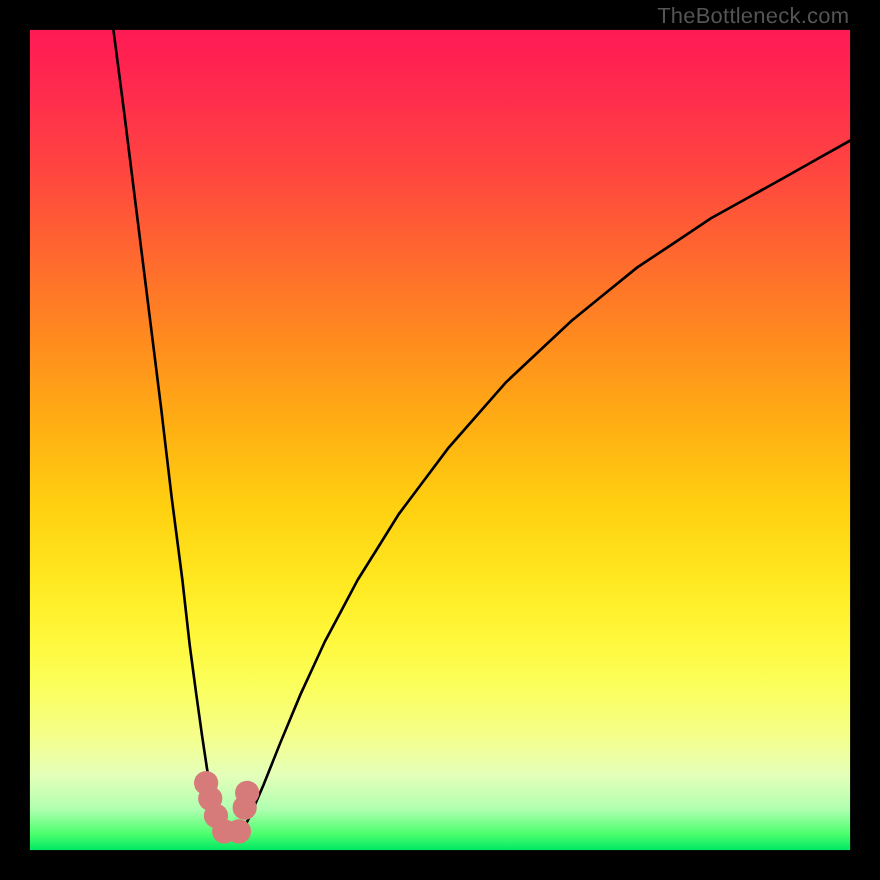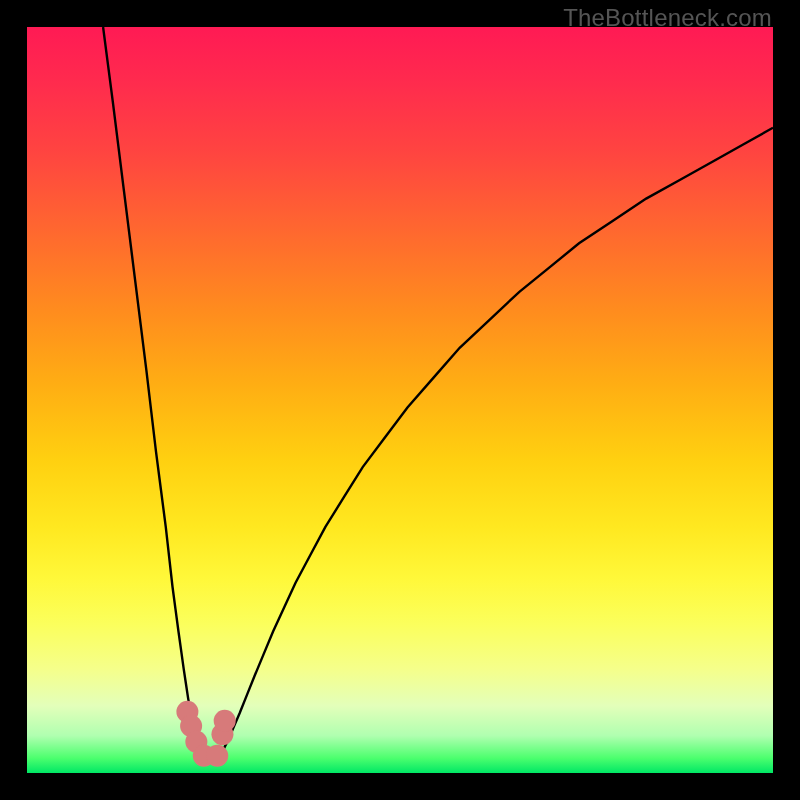--- a/index.html
+++ b/index.html
@@ -44,21 +44,21 @@
       #b0ffb0 95%,
       #4cff6e 98%,
       #00e765 100%
     );
   }
   .attribution {
     position: absolute;
     top: 4px;
     right: 28px;
     color: #555;
-    font-size: 24px;
+    font-size: 20px;
     letter-spacing: 0.2px;
     font-weight: 500;
   }
   svg.curves {
     position: absolute;
     inset: 0;
   }
   svg.points {
     position: absolute;
     inset: 0;

